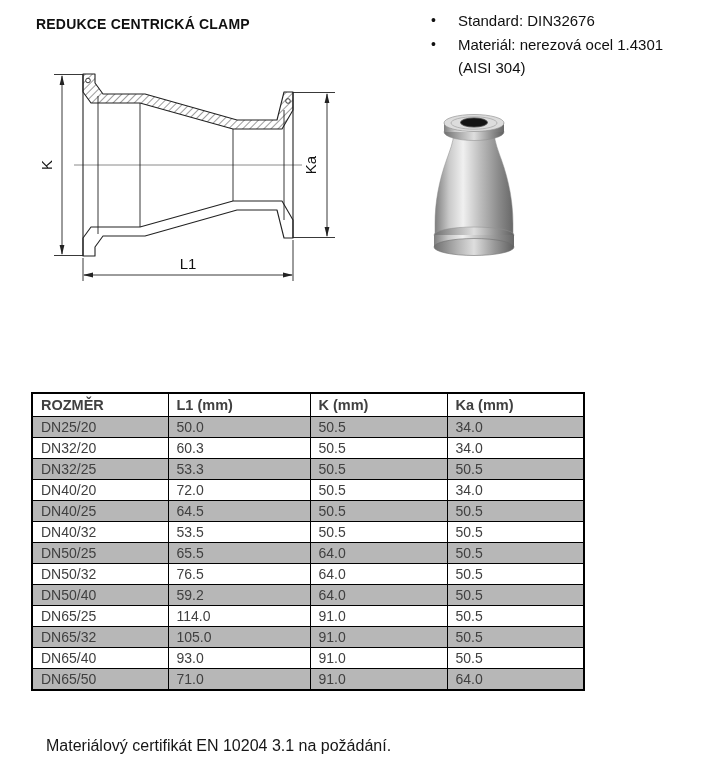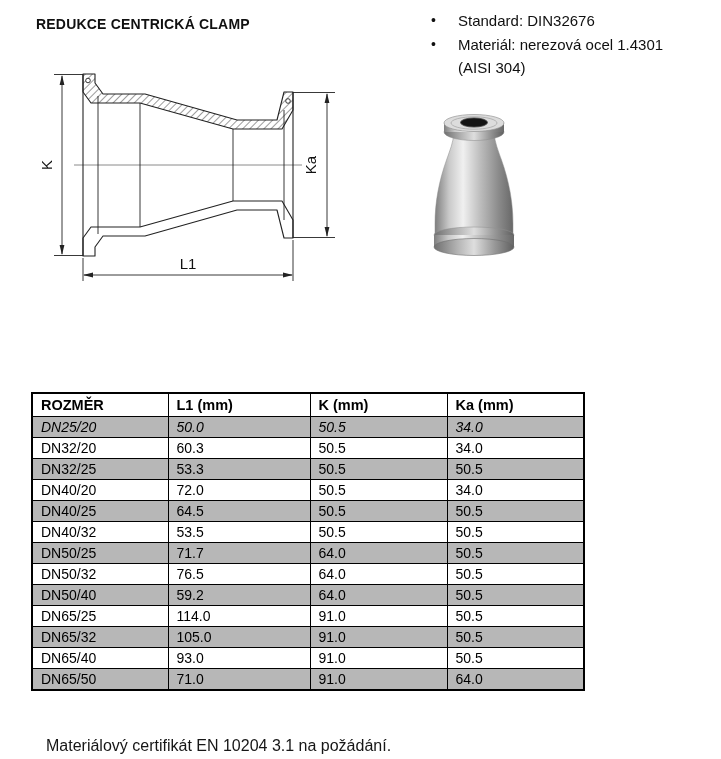--- a/index.html
+++ b/index.html
@@ -16,21 +16,21 @@
     list-style:none;font-size:15px;color:#101010;
   }
   .spec-bullets li{display:grid;grid-template-columns:27px 1fr;line-height:23px;margin-bottom:1px;}
   .bullet-glyph{font-size:14px;line-height:23px;}
   .bullet-text span{display:block;}
   .drawing-svg{position:absolute;left:30px;top:58px;}
   .photo-svg{position:absolute;left:424px;top:107px;}
   .dims-table{
     position:absolute;left:31px;top:392px;width:552px;
     border-collapse:collapse;table-layout:fixed;
-    font-size:14px;color:#000000;
+    font-size:14px;color:#404040;
   }
   .dims-table th,.dims-table td{
     border:1px solid #000;height:20px;line-height:20px;
     padding:0 4px 0 8px;text-align:left;white-space:nowrap;overflow:hidden;
   }
   .dims-table th{font-weight:700;height:22px;font-size:14.5px;background:#fff;}
   .dims-table{border:2px solid #000;}
   .footer-note{
     position:absolute;left:30px;top:721px;margin:16px;
     font-size:16px;color:#161616;
@@ -141,21 +141,21 @@
   </colgroup>
   <thead>
     <tr>
       <th>ROZMĚR</th>
       <th>L1 (mm)</th>
       <th>K (mm)</th>
       <th>Ka (mm)</th>
     </tr>
   </thead>
   <tbody>
-      <tr style="background: rgb(183, 183, 183); font-style: italic;">
+      <tr style="background: rgb(183, 183, 183);">
         <td>DN25/20</td>
         <td>50.0</td>
         <td>50.5</td>
         <td>34.0</td>
       </tr>
       <tr>
         <td>DN32/20</td>
         <td>60.3</td>
         <td>50.5</td>
         <td>34.0</td>
@@ -179,21 +179,21 @@
         <td>50.5</td>
       </tr>
       <tr>
         <td>DN40/32</td>
         <td>53.5</td>
         <td>50.5</td>
         <td>50.5</td>
       </tr>
       <tr style="background: rgb(183, 183, 183);">
         <td>DN50/25</td>
-        <td>71.7</td>
+        <td>65.5</td>
         <td>64.0</td>
         <td>50.5</td>
       </tr>
       <tr>
         <td>DN50/32</td>
         <td>76.5</td>
         <td>64.0</td>
         <td>50.5</td>
       </tr>
       <tr style="background: rgb(183, 183, 183); padding-left: 36px;">

